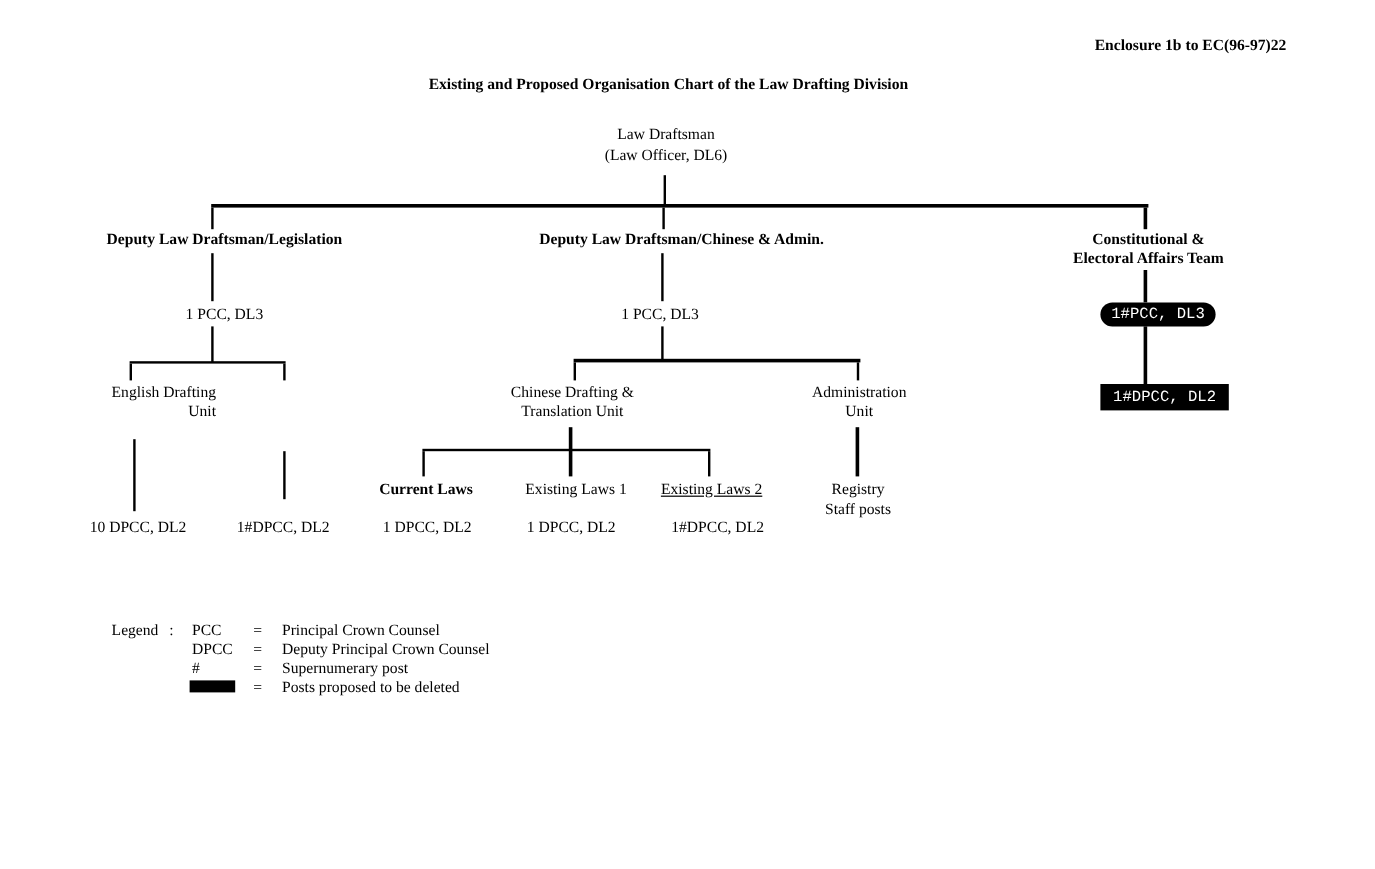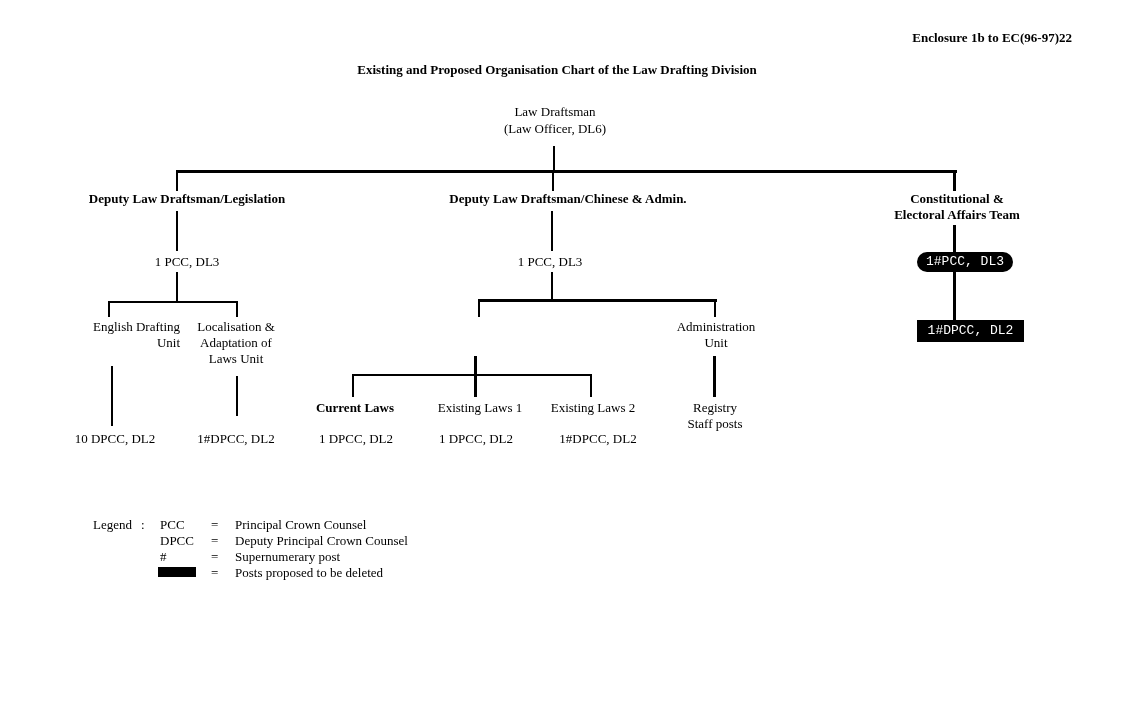--- a/index.html
+++ b/index.html
@@ -34,45 +34,44 @@
 
   <div class="t b" style="left:62px;top:191px;width:250px;">Deputy Law Draftsman/Legislation</div>
   <div class="line" style="left:176px;top:211px;width:2px;height:40px;"></div>
   <div class="t" style="left:112px;top:254px;width:150px;">1 PCC, DL3</div>
   <div class="line" style="left:176px;top:272px;width:2px;height:30px;"></div>
   <div class="line" style="left:108px;top:301px;width:130px;height:2px;"></div>
   <div class="line" style="left:108px;top:303px;width:2px;height:14px;"></div>
   <div class="line" style="left:236px;top:303px;width:2px;height:14px;"></div>
   <div class="t" style="left:50px;top:319px;width:130px;text-align:right;">English Drafting
 Unit</div>
-  <div class="t" style="left:171px;top:319px;width:130px;">Localisation &amp;
-Adaptation of
-Laws Unit</div>
   <div class="line" style="left:111px;top:366px;width:2px;height:60px;"></div>
   <div class="line" style="left:236px;top:376px;width:2px;height:40px;"></div>
   <div class="t" style="left:45px;top:431px;width:140px;">10 DPCC, DL2</div>
   <div class="t" style="left:166px;top:431px;width:140px;">1#DPCC, DL2</div>
 
   <div class="t b" style="left:403px;top:191px;width:330px;">Deputy Law Draftsman/Chinese &amp; Admin.</div>
   <div class="line" style="left:551px;top:211px;width:2px;height:40px;"></div>
   <div class="t" style="left:475px;top:254px;width:150px;">1 PCC, DL3</div>
   <div class="line" style="left:551px;top:272px;width:2px;height:28px;"></div>
   <div class="line" style="left:478px;top:299px;width:239px;height:3px;"></div>
   <div class="line" style="left:478px;top:302px;width:2px;height:15px;"></div>
   <div class="line" style="left:714px;top:302px;width:2px;height:15px;"></div>
+  <div class="t" style="left:397px;top:319px;width:160px;">Chinese Drafting &amp;
+Translation Unit</div>
   <div class="t" style="left:646px;top:319px;width:140px;">Administration
 Unit</div>
   <div class="line" style="left:474px;top:356px;width:3px;height:41px;"></div>
   <div class="line" style="left:352px;top:374px;width:240px;height:2px;"></div>
   <div class="line" style="left:352px;top:376px;width:2px;height:21px;"></div>
   <div class="line" style="left:590px;top:376px;width:2px;height:21px;"></div>
   <div class="line" style="left:713px;top:356px;width:3px;height:41px;"></div>
   <div class="t" style="left:295px;top:400px;width:120px;font-weight:bold;">Current Laws</div>
   <div class="t" style="left:420px;top:400px;width:120px;text-align:center;">Existing Laws 1</div>
-  <div class="t" style="left:533px;top:400px;width:120px;">Existing Laws 2</div>
+  <div class="t" style="left:533px;top:400px;width:120px;text-decoration:underline;">Existing Laws 2</div>
   <div class="t" style="left:655px;top:400px;width:120px;">Registry
 Staff posts</div>
   <div class="t" style="left:286px;top:431px;width:140px;">1 DPCC, DL2</div>
   <div class="t" style="left:406px;top:431px;width:140px;">1 DPCC, DL2</div>
   <div class="t" style="left:528px;top:431px;width:140px;">1#DPCC, DL2</div>
 
   <div class="t b" style="left:857px;top:191px;width:200px;">Constitutional &amp;
 Electoral Affairs Team</div>
   <div class="line" style="left:953px;top:225px;width:3px;height:27px;"></div>
   <div class="delbox" style="left:917px;top:252px;width:96px;height:20px;line-height:20px;border-radius:10px;">1#PCC, DL3</div>

